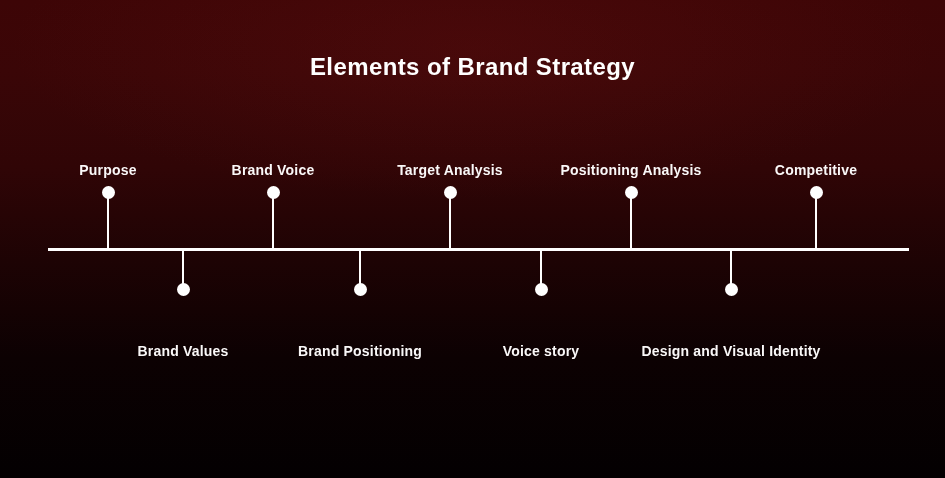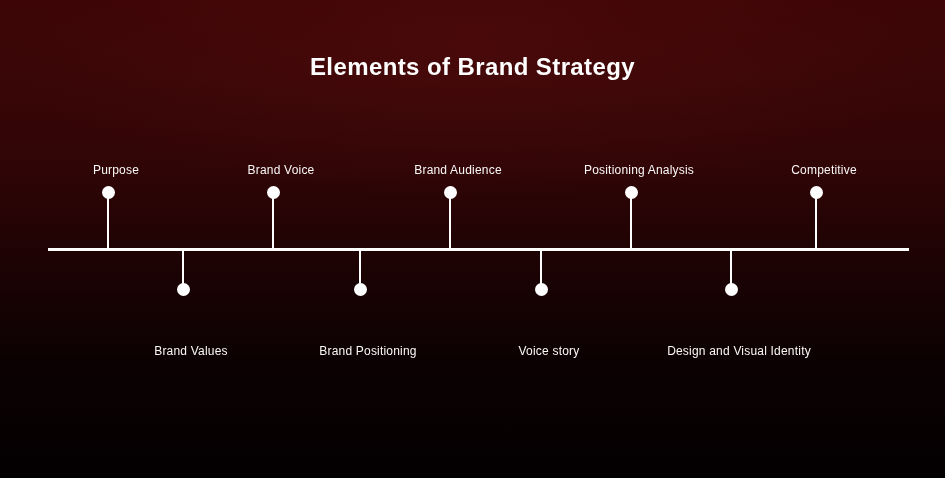--- a/index.html
+++ b/index.html
@@ -55,26 +55,26 @@
   .t4 { left: 631px; }
   .t5 { left: 816px; }
   
   .b1 { left: 183px; }
   .b2 { left: 360px; }
   .b3 { left: 541px; }
   .b4 { left: 731px; }
 
   .label {
     position: absolute;
-    left: 8px;
+    left: 0;
     transform: translateX(-50%);
     white-space: nowrap;
     color: #faf8f8;
-    font-size: 12px;
-    font-weight: 400;
+    font-size: 14px;
+    font-weight: 700;
     letter-spacing: 0.2px;
     line-height: 16px;
   }
   .item-top .label    { top: 162px; }
   .item-bottom .label { top: 305px; margin-top: 38px; }
 
   .stick {
     position: absolute;
     left: -1px;
     width: 2px;
@@ -109,21 +109,21 @@
     <div class="label">Purpose</div>
   </div>
   <div class="item item-top t2">
     <div class="stick"></div>
     <div class="dot"></div>
     <div class="label">Brand Voice</div>
   </div>
   <div class="item item-top t3">
     <div class="stick"></div>
     <div class="dot"></div>
-    <div class="label">Brand Audience</div>
+    <div class="label">Target Analysis</div>
   </div>
   <div class="item item-top t4">
     <div class="stick"></div>
     <div class="dot"></div>
     <div class="label">Positioning Analysis</div>
   </div>
   <div class="item item-top t5">
     <div class="stick"></div>
     <div class="dot"></div>
     <div class="label">Competitive</div>

